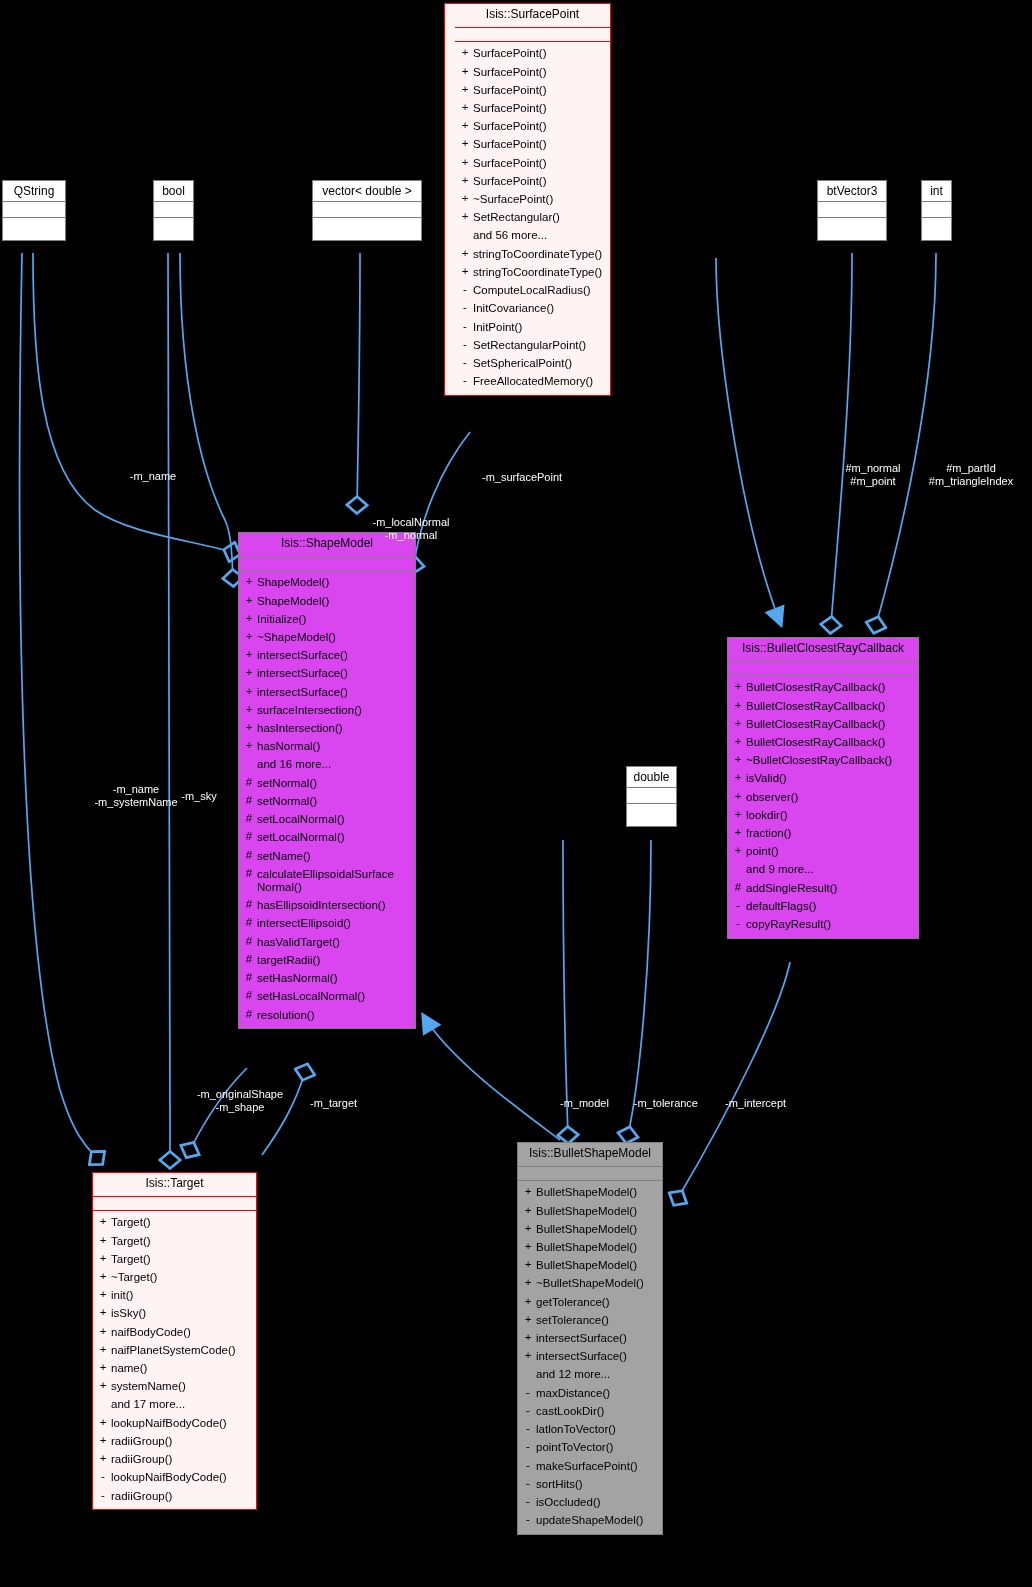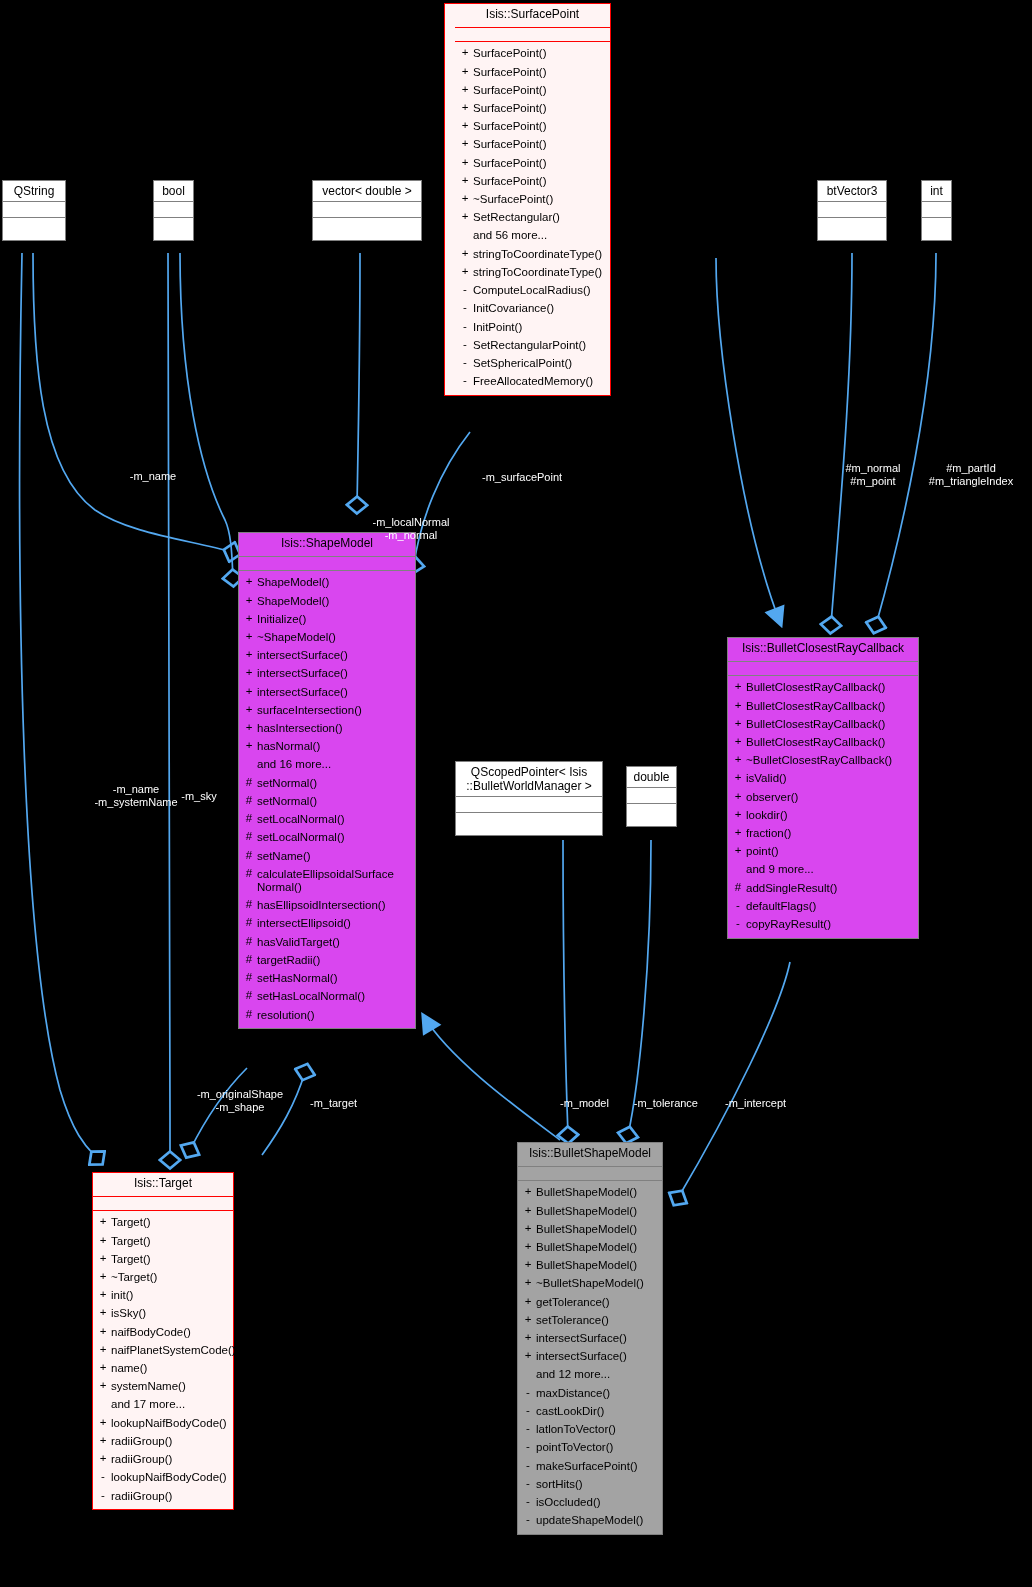--- a/index.html
+++ b/index.html
@@ -106,26 +106,20 @@
     <div class="b1"></div>
     <div class="b2"></div>
   </div>
 
   <div class="simple" style="left:921px;top:180px;width:31px;">
     <div class="title">int</div>
     <div class="b1"></div>
     <div class="b2"></div>
   </div>
 
-  <div class="simple" style="left:455px;top:761px;width:148px;">
-    <div class="title">QScopedPointer&lt; Isis
-::BulletWorldManager &gt;</div>
-    <div class="b1"></div>
-    <div class="b2"></div>
-  </div>
 
   <div class="simple" style="left:626px;top:766px;width:51px;">
     <div class="title">double</div>
     <div class="b1"></div>
     <div class="b2"></div>
   </div>
 
   <div class="uml red" id="cls-surfacepoint" style="left:444px;top:3px;width:167px;padding-left:10px;">
     <div class="title">Isis::SurfacePoint</div>
     <div class="attrs"></div>
@@ -369,21 +363,21 @@
           <span class="vis">-</span>
           <span class="nm">defaultFlags()</span>
         </div>
         <div class="op">
           <span class="vis">-</span>
           <span class="nm">copyRayResult()</span>
         </div>
       </div>
   </div>
 
-  <div class="uml red" id="cls-target" style="left:92px;top:1172px;width:142px;">
+  <div class="uml red" id="cls-target" style="left:92px;top:1172px;width:165px;">
     <div class="title">Isis::Target</div>
     <div class="attrs"></div>
     <div class="ops">
         <div class="op">
           <span class="vis">+</span>
           <span class="nm">Target()</span>
         </div>
         <div class="op">
           <span class="vis">+</span>
           <span class="nm">Target()</span>

